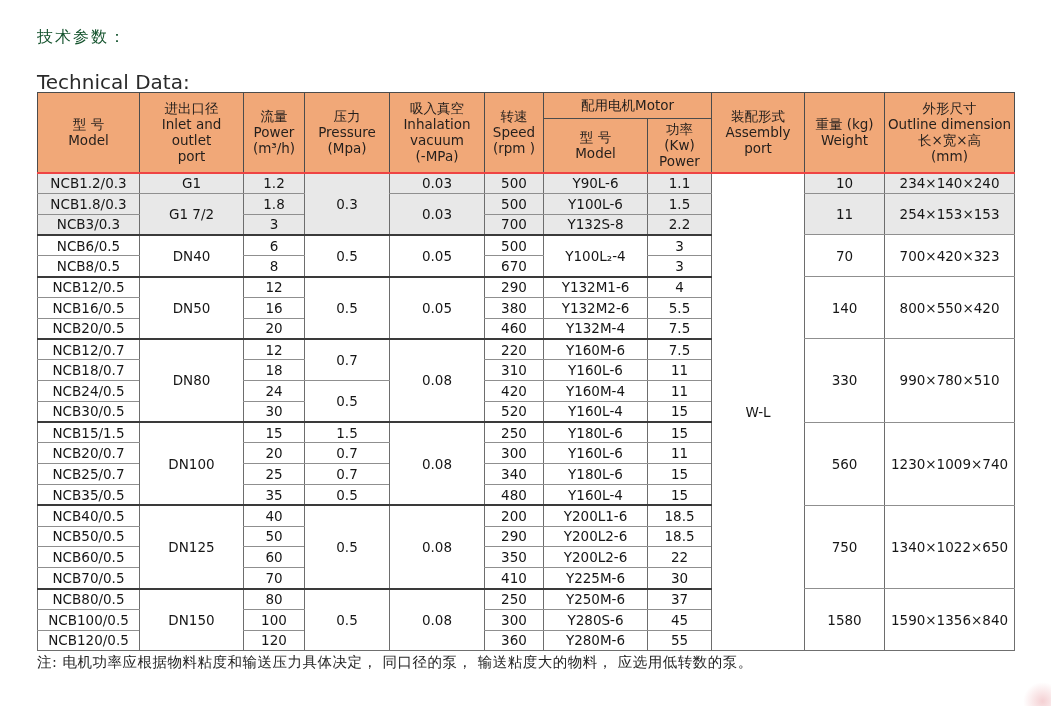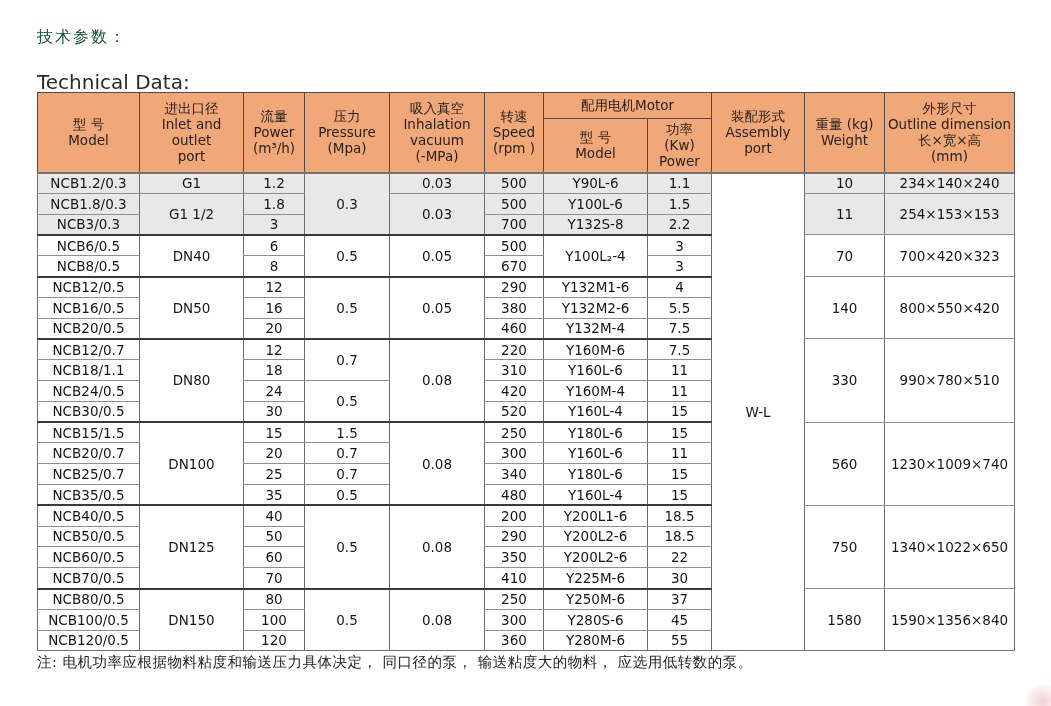--- a/index.html
+++ b/index.html
@@ -22,21 +22,21 @@
   }
   thead tr.h1 { height:26px; }
   thead tr.h2 { height:50px; }
   tbody tr { height:20.8px; }
   td {
     font-size:13.5px; text-align:center; padding:0 2px; line-height:1.05;
     border-left:1px solid #6d6d6d; border-bottom:1px solid #8f8f8f;
     color:#161616; white-space:nowrap; overflow:hidden;
   }
   td:first-child { border-left:none; }
-  tbody tr:first-child td { border-top:2px solid #737373; }
+  tbody tr:first-child td { border-top:2px solid #ef4444; }
   td.gend  { border-bottom:2px solid #3a3a3a; }
   td.rlast { border-bottom:1px solid #6f6f6f; }
   td.shaded{ background:#e8e8e8; }
   .note { position:absolute; left:37px; top:653px; font-size:14.5px; color:#242424; letter-spacing:0.5px;text-align:right; }
   .watermark {
     position:absolute; right:0px; bottom:0px; width:28px; height:24px;
     background:radial-gradient(ellipse at 70% 80%, rgba(224,120,128,0.35), rgba(224,120,128,0) 70%);
   }
 </style>
 </head>
@@ -86,21 +86,21 @@
         <td class="shaded">0.03</td>
         <td class="shaded">500</td>
         <td class="shaded">Y90L-6</td>
         <td class="shaded">1.1</td>
         <td rowspan="23" class="rlast">W-L</td>
         <td class="shaded">10</td>
         <td class="shaded">234×140×240</td>
       </tr>
       <tr>
         <td class="shaded">NCB1.8/0.3</td>
-        <td rowspan="2" class="shaded gend">G1 1/2</td>
+        <td rowspan="2" class="shaded gend">G1 7/2</td>
         <td class="shaded">1.8</td>
         <td rowspan="2" class="shaded gend">0.03</td>
         <td class="shaded">500</td>
         <td class="shaded">Y100L-6</td>
         <td class="shaded">1.5</td>
         <td rowspan="2" class="shaded">11</td>
         <td rowspan="2" class="shaded">254×153×153</td>
       </tr>
       <tr>
         <td class="shaded gend">NCB3/0.3</td>
@@ -159,21 +159,21 @@
         <td>12</td>
         <td rowspan="2">0.7</td>
         <td rowspan="4" class="gend">0.08</td>
         <td>220</td>
         <td>Y160M-6</td>
         <td>7.5</td>
         <td rowspan="4">330</td>
         <td rowspan="4">990×780×510</td>
       </tr>
       <tr>
-        <td>NCB18/1.1</td>
+        <td>NCB18/0.7</td>
         <td>18</td>
         <td>310</td>
         <td>Y160L-6</td>
         <td>11</td>
       </tr>
       <tr>
         <td>NCB24/0.5</td>
         <td>24</td>
         <td rowspan="2" class="gend">0.5</td>
         <td>420</td>

